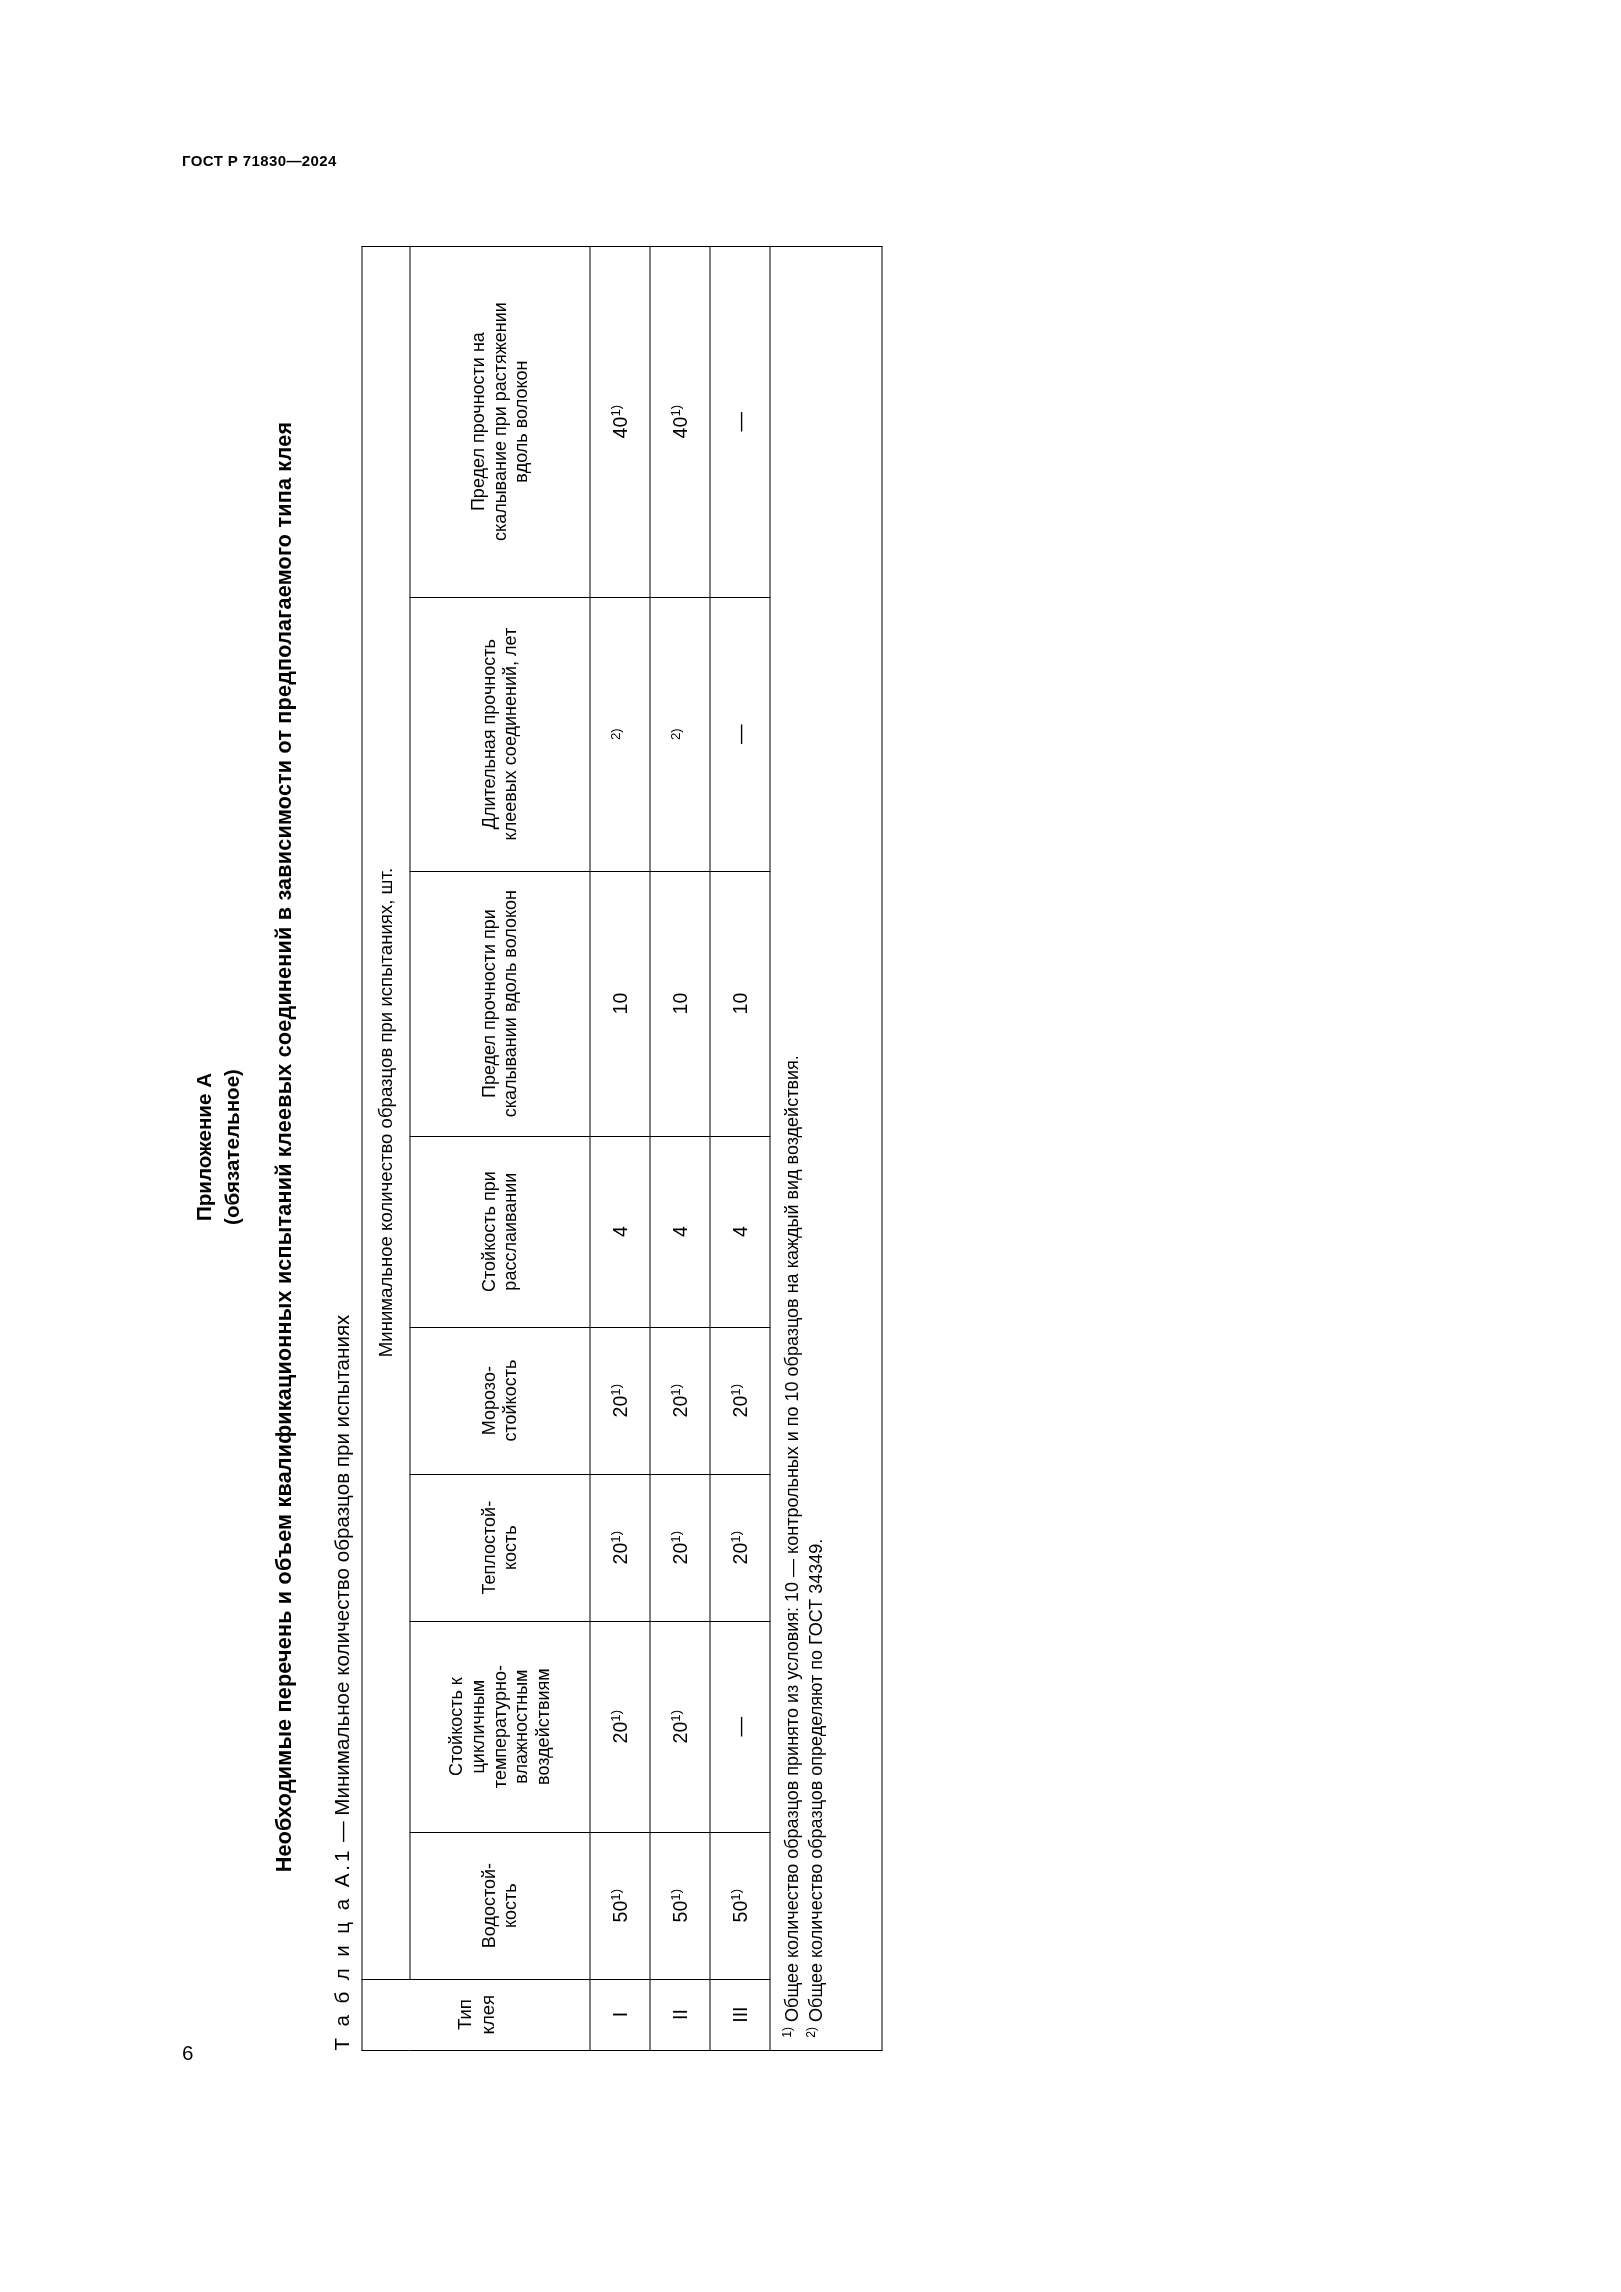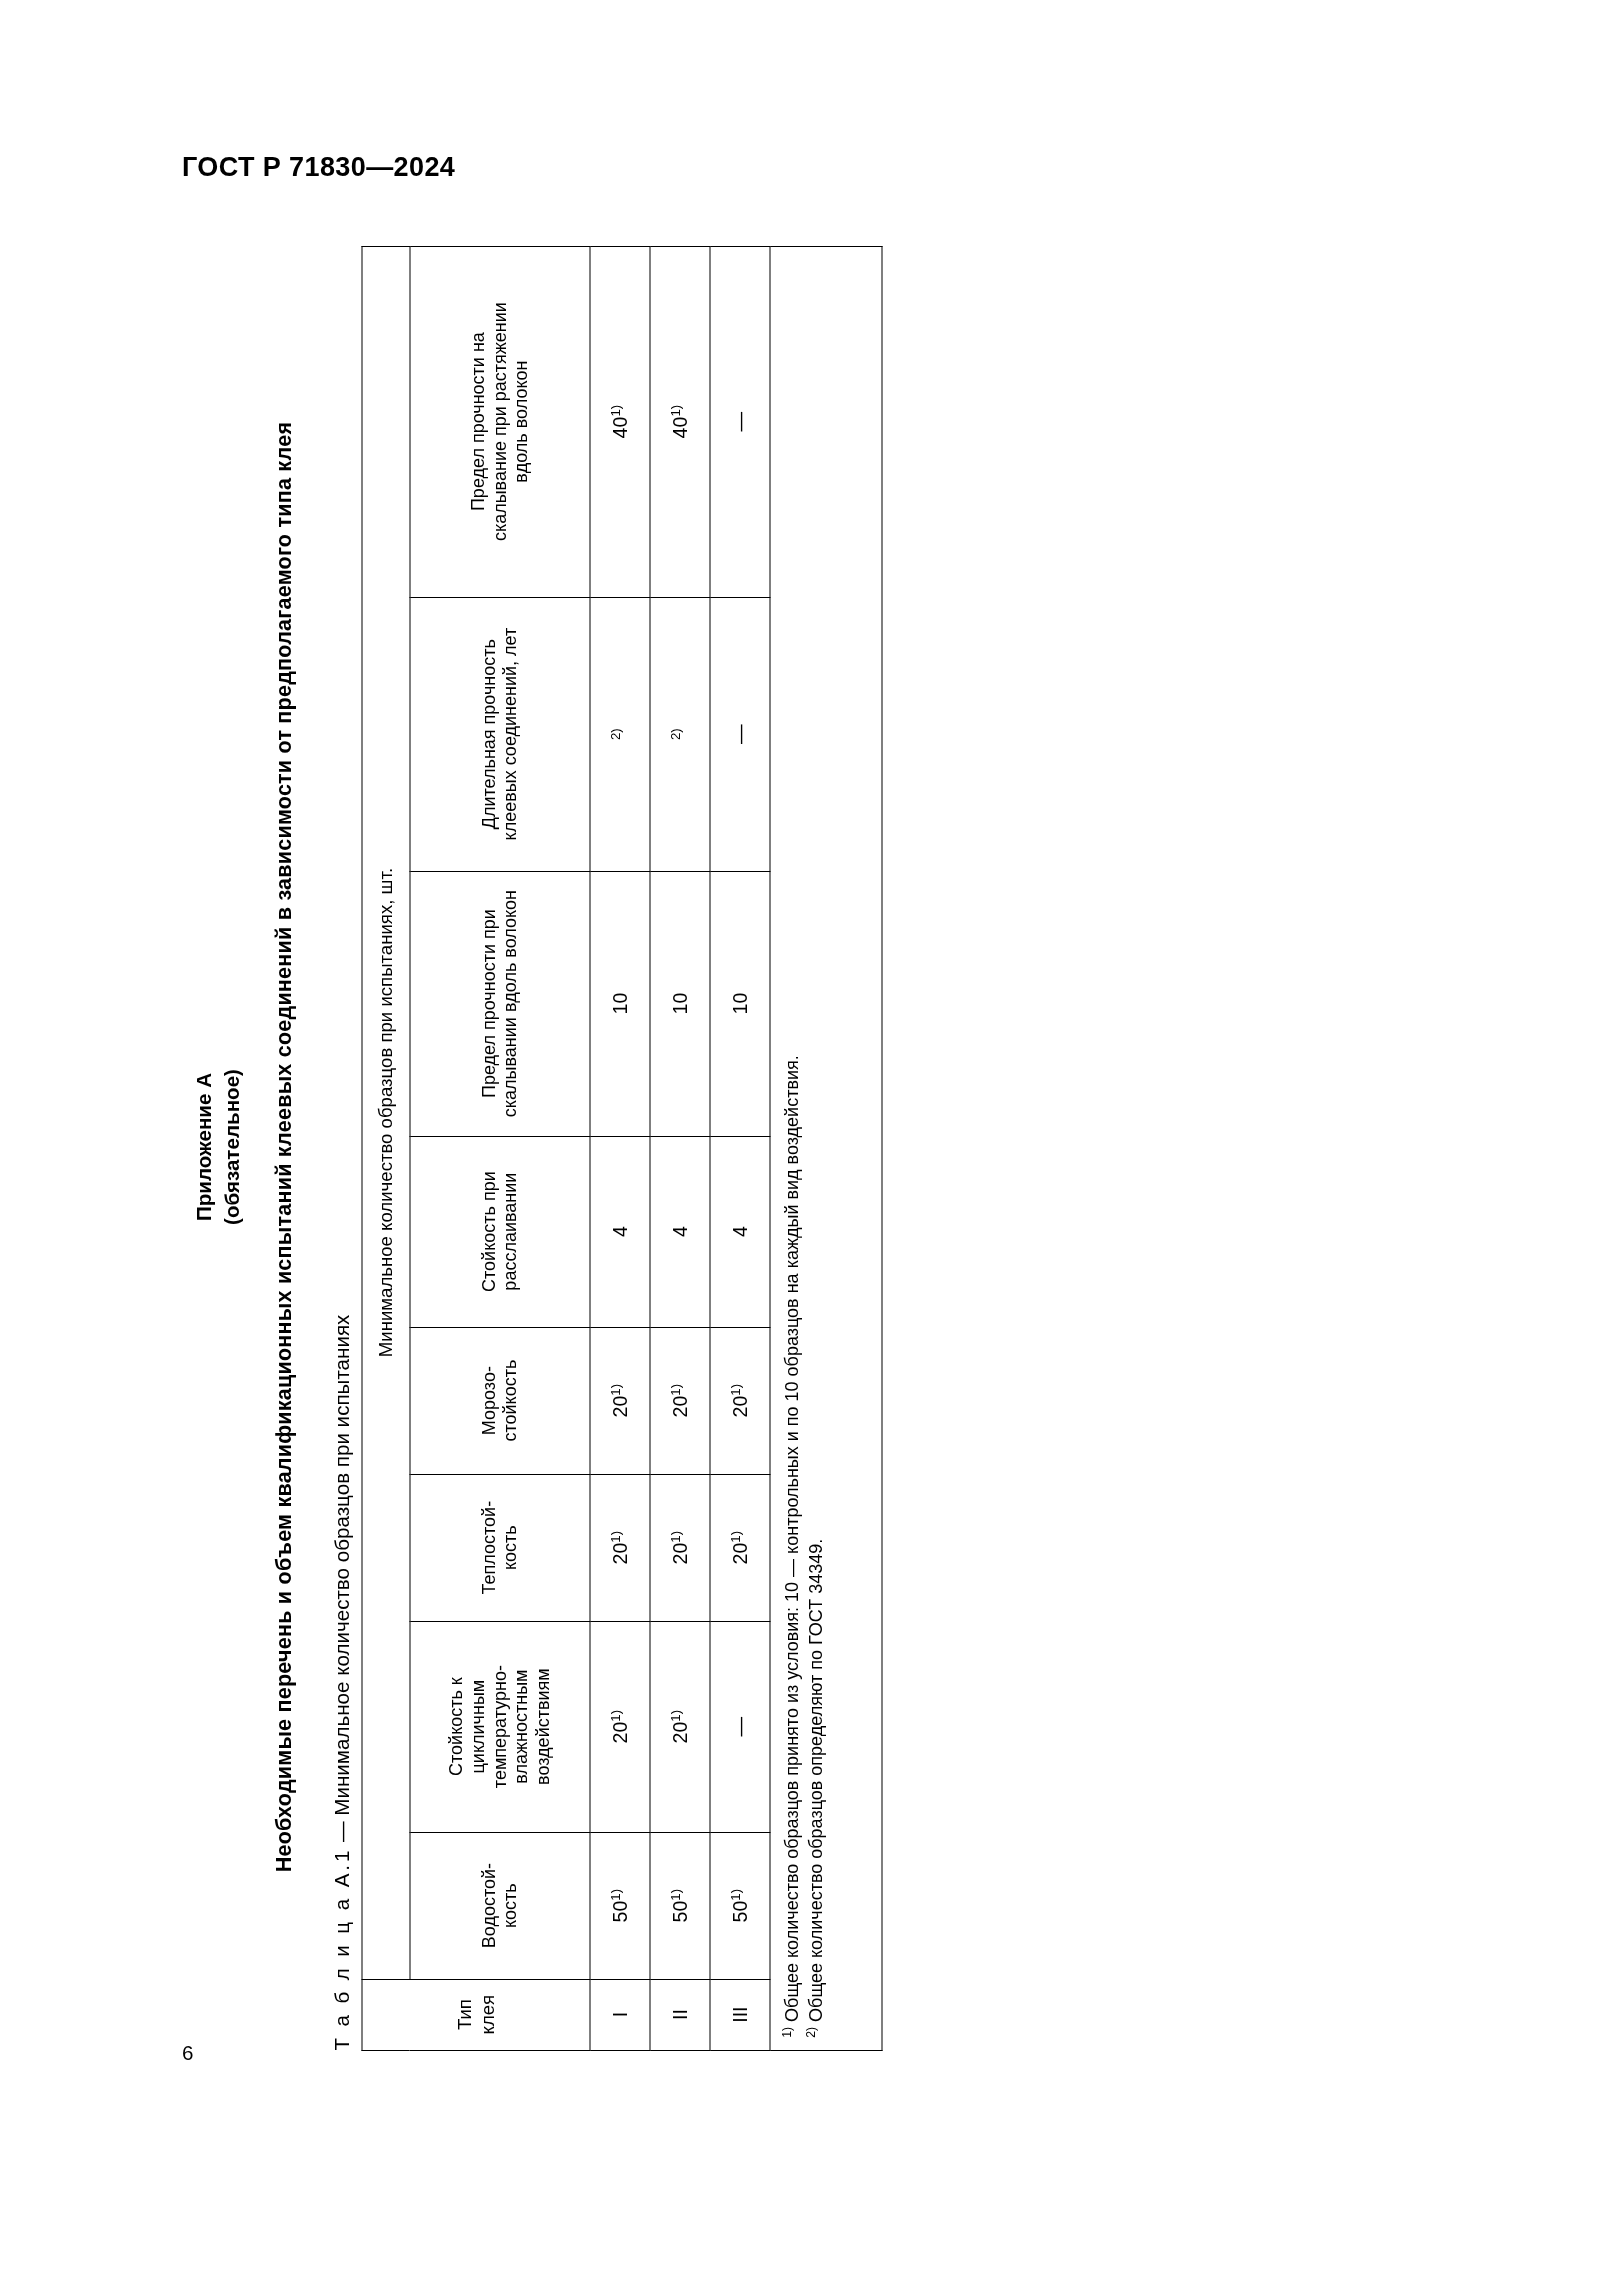--- a/index.html
+++ b/index.html
@@ -14,21 +14,21 @@
     font-family: "Liberation Sans", sans-serif;
     color: #000000;
     overflow: hidden;
   }
 
   
   .page-header {
     position: absolute;
     top: 152px;
     left: 182px;
-    font-size: 27px;
+    font-size: 15px;
     font-weight: bold;
     letter-spacing: 0.4px;
   }
   .page-number {
     position: absolute;
     left: 182px;
     top: 2041px;
     font-size: 20.6px;
   }
 

